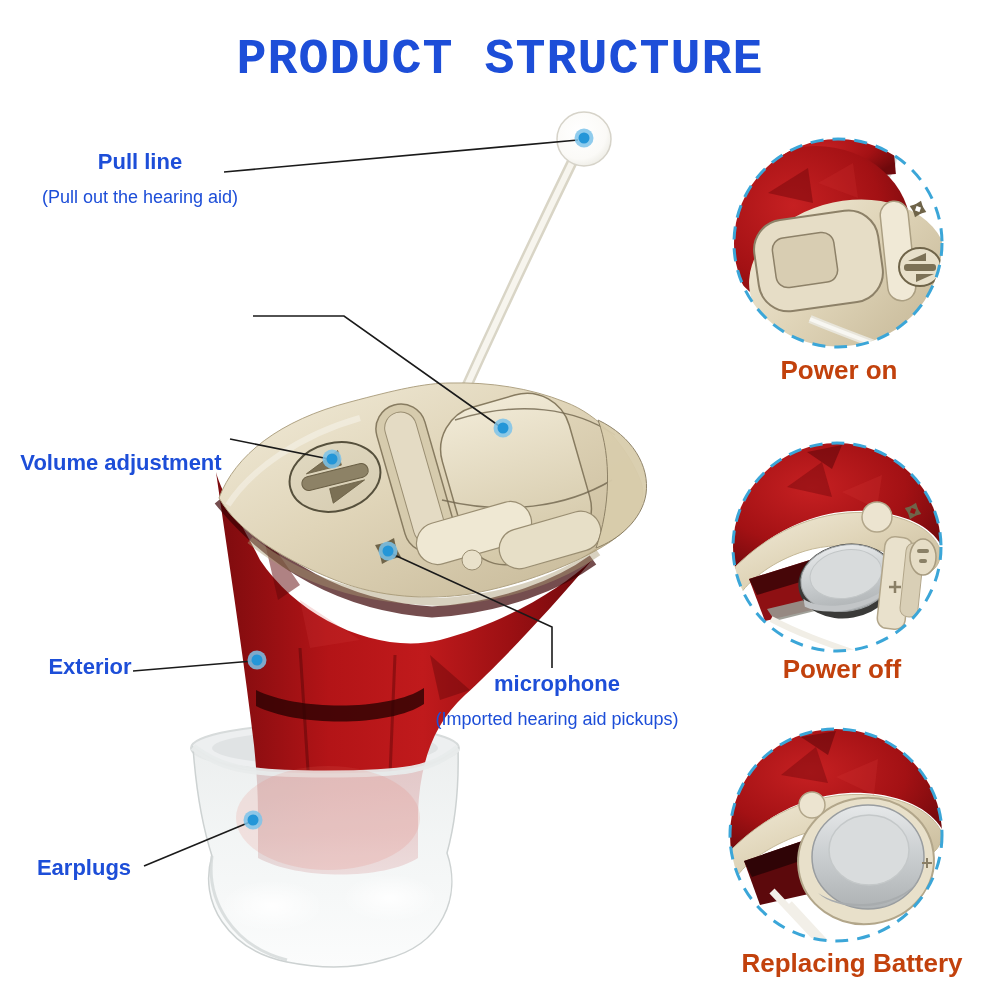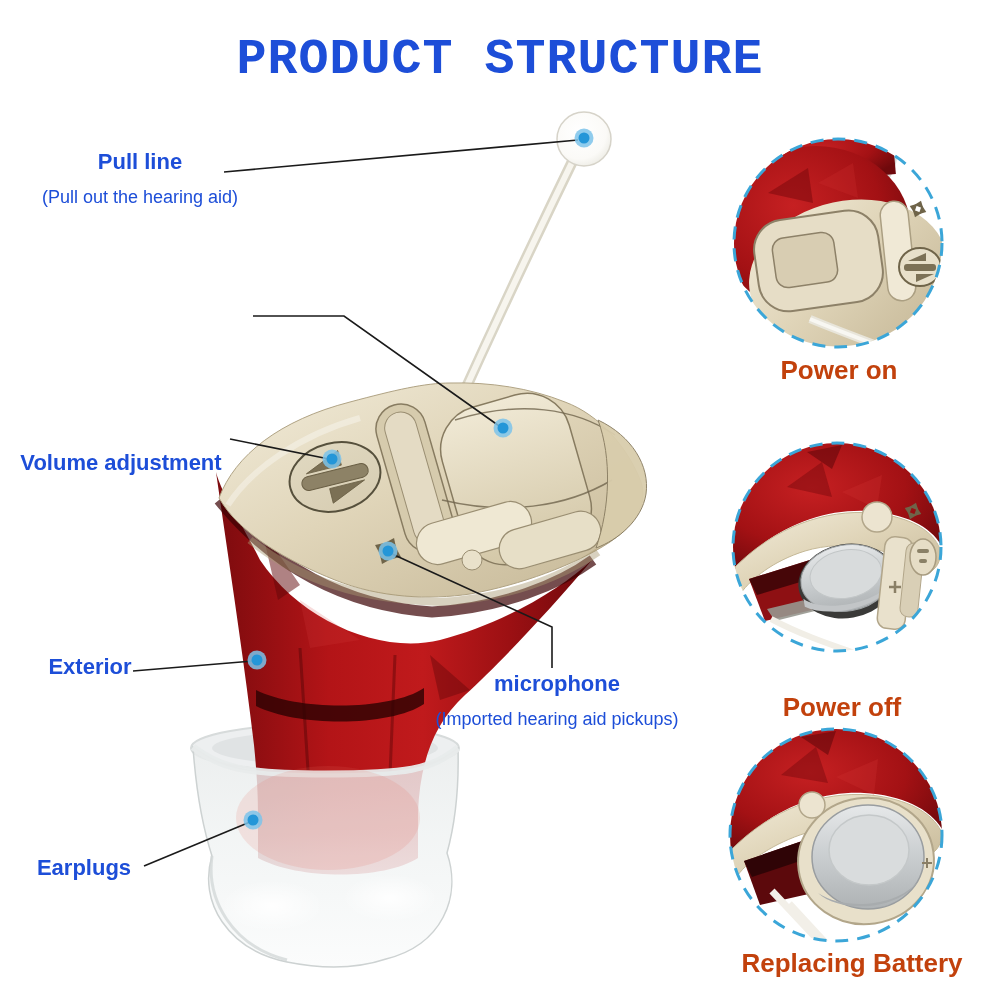--- a/index.html
+++ b/index.html
@@ -18,21 +18,21 @@
   .co-pull{left:140px;top:150px;}
   .co-batt{left:144px;top:302px;}
   .co-vol{left:121px;top:428px;margin-top:23px;}
   .co-ext{left:90px;top:655px;}
   .co-mic{left:557px;top:672px;}
   .co-ear{left:84px;top:856px;}
   .inset-label{
     position:absolute;transform:translateX(-50%);font-weight:bold;font-size:26px;color:#c2410c;white-space:nowrap;
   }
   .il-on{left:839px;top:355px;}
-  .il-off{left:842px;top:654px;margin-top:38px;}
+  .il-off{left:842px;top:654px;}
   .il-rep{left:852px;top:948px;}
 </style>
 </head>
 <body>
 
 <div id="canvas">
 
 <svg id="art" width="1000" height="1000" viewBox="0 0 1000 1000">
   <defs>
     <linearGradient id="gCream" x1="0" y1="0" x2="1" y2="1">

